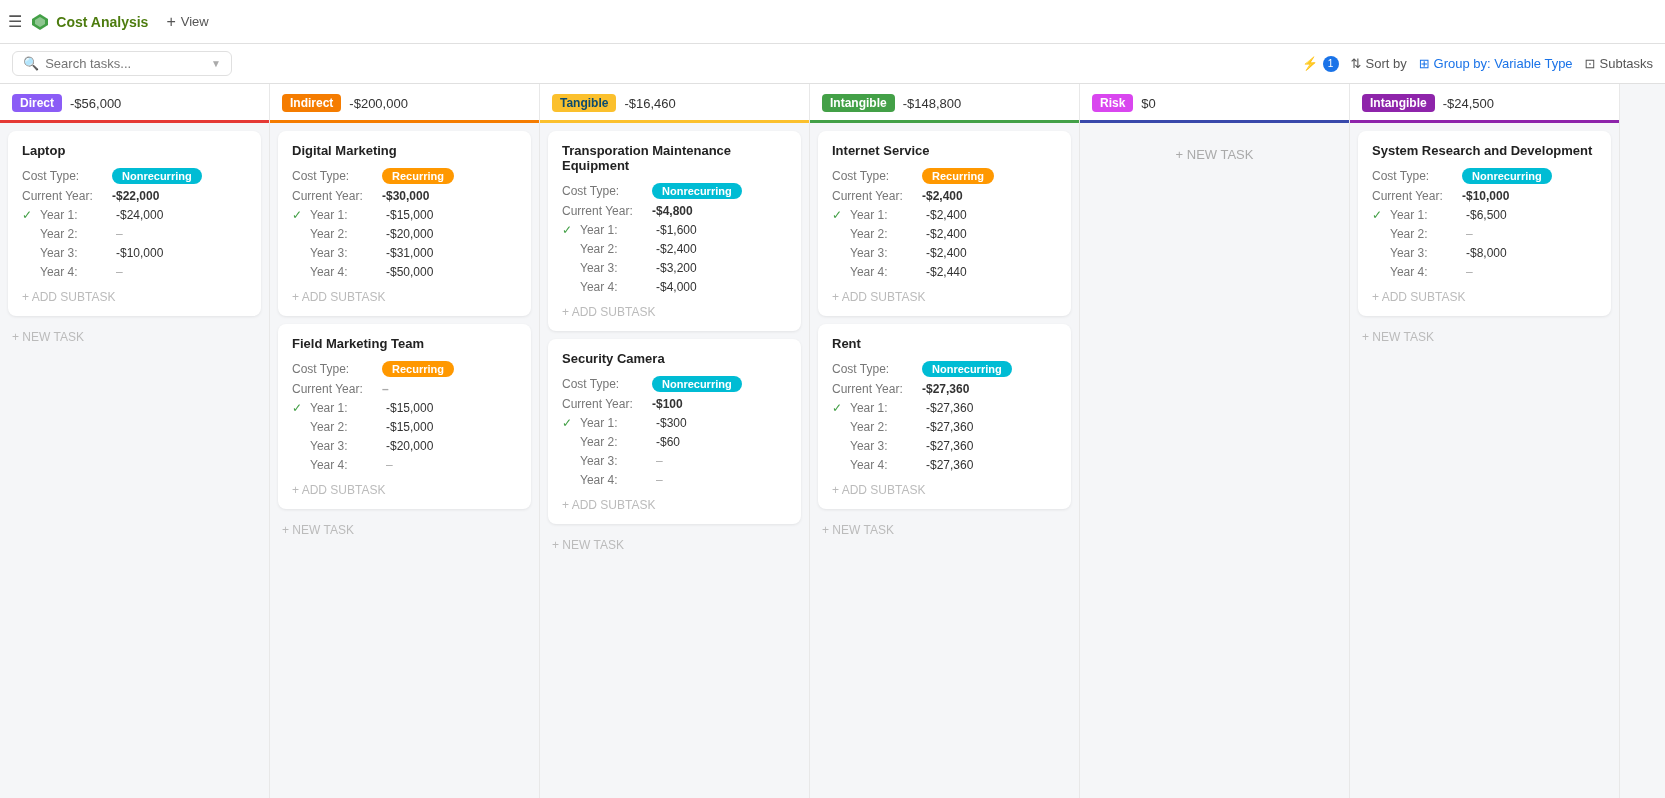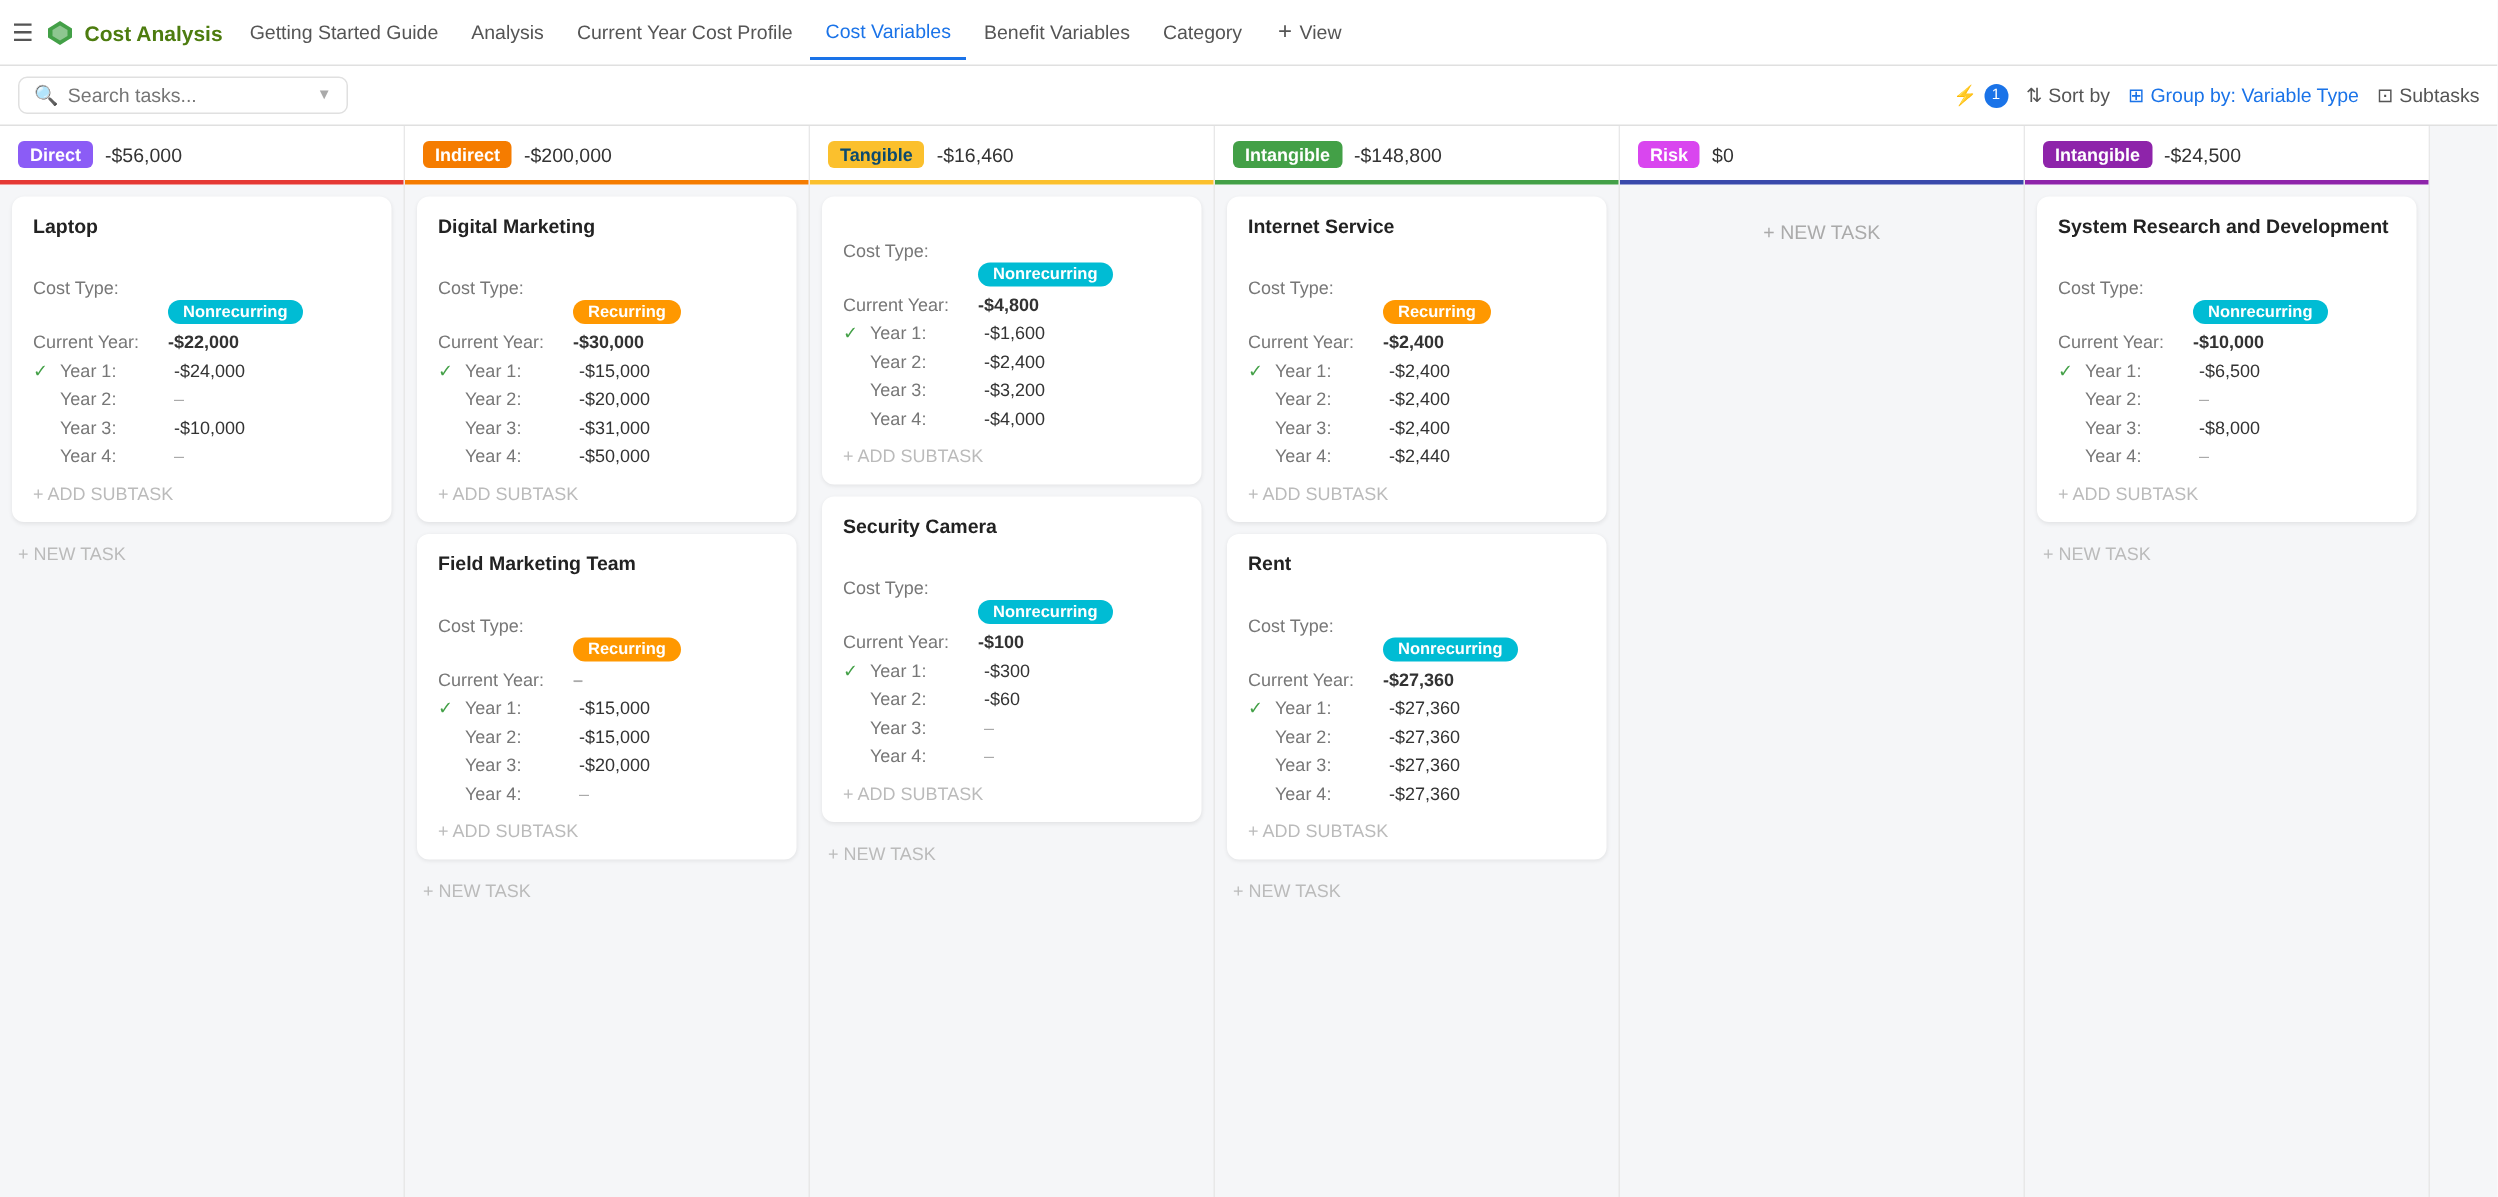--- a/index.html
+++ b/index.html
@@ -80,21 +80,21 @@
     
     .card {
       background: #fff; border-radius: 8px; padding: 12px 14px;
       box-shadow: 0 1px 3px rgba(0,0,0,0.08);
     }
     .card-title { font-size: 13px; font-weight: 600; color: #222; margin-bottom: 10px; }
     .card-row { display: flex; align-items: center; margin-bottom: 5px; font-size: 12px; }
     .card-row-label { color: #777; min-width: 90px; }
     .card-row-value { color: #333; font-weight: 700; }
     .cost-type-badge {
-      padding: 2px 10px; border-radius: 10px; font-size: 11px; font-weight: 600; color: #fff; margin-top: 32px;
+      padding: 2px 10px; border-radius: 10px; font-size: 11px; font-weight: 600; color: #fff;
     }
     .badge-nonrecurring { background: #00bcd4; }
     .badge-recurring { background: #ff9800; }
 
     .check-row { display: flex; align-items: center; margin-bottom: 5px; font-size: 12px; }
     .check-icon { color: #43a047; margin-right: 4px; font-size: 12px; min-width: 14px; }
     .check-label { color: #777; min-width: 76px; }
     .check-value { color: #333; font-weight: 500; }
 
     .add-subtask { font-size: 12px; color: #bbb; cursor: pointer; padding-top: 6px; }
@@ -114,28 +114,20 @@
 </head>
 <body>
 
 <nav class="top-nav">
   <span class="nav-menu-icon">☰</span>
   <svg class="nav-logo" viewBox="0 0 20 20">
     <polygon points="10,2 18,7 18,13 10,18 2,13 2,7" fill="#43a047"></polygon>
     <polygon points="10,5 15,8 15,12 10,15 5,12 5,8" fill="#fff" opacity="0.4"></polygon>
   </svg>
   <span class="nav-app-title">Cost Analysis</span>
-  <div id="nav-tabs-container" style="display: flex; gap: 2px;">
-      <div class="nav-tab">Getting Started Guide</div>
-      <div class="nav-tab">Analysis</div>
-      <div class="nav-tab">Current Year Cost Profile</div>
-      <div class="nav-tab active">Cost Variables</div>
-      <div class="nav-tab">Benefit Variables</div>
-      <div class="nav-tab">Category</div>
-    </div>
   <span class="nav-tab">
     <span class="nav-plus">+</span>
     <span>View</span>
   </span>
 </nav>
 
 <div class="toolbar">
   <div class="search-box">
     <span>🔍</span>
     <input type="text" placeholder="Search tasks..." style="">
@@ -276,20 +268,21 @@
         <div class="new-task-btn">+ NEW TASK</div>
       </div>
     </div>
     <div class="column">
       <div class="column-header tangible">
         <span class="col-badge badge-tangible">Tangible</span>
         <span class="col-total">-$16,460</span>
       </div>
       <div class="column-body">
         <div class="card">
+          <div class="card-title">Transporation Maintenance Equipment</div>
           <div class="card-row">
             <span class="card-row-label">Cost Type:</span>
             <span class="cost-type-badge badge-nonrecurring">Nonrecurring</span>
           </div>
           <div class="card-row">
             <span class="card-row-label">Current Year:</span>
             <span class="card-row-value">-$4,800</span>
           </div>
           <div class="check-row">
             <span class="check-icon">✓</span>

